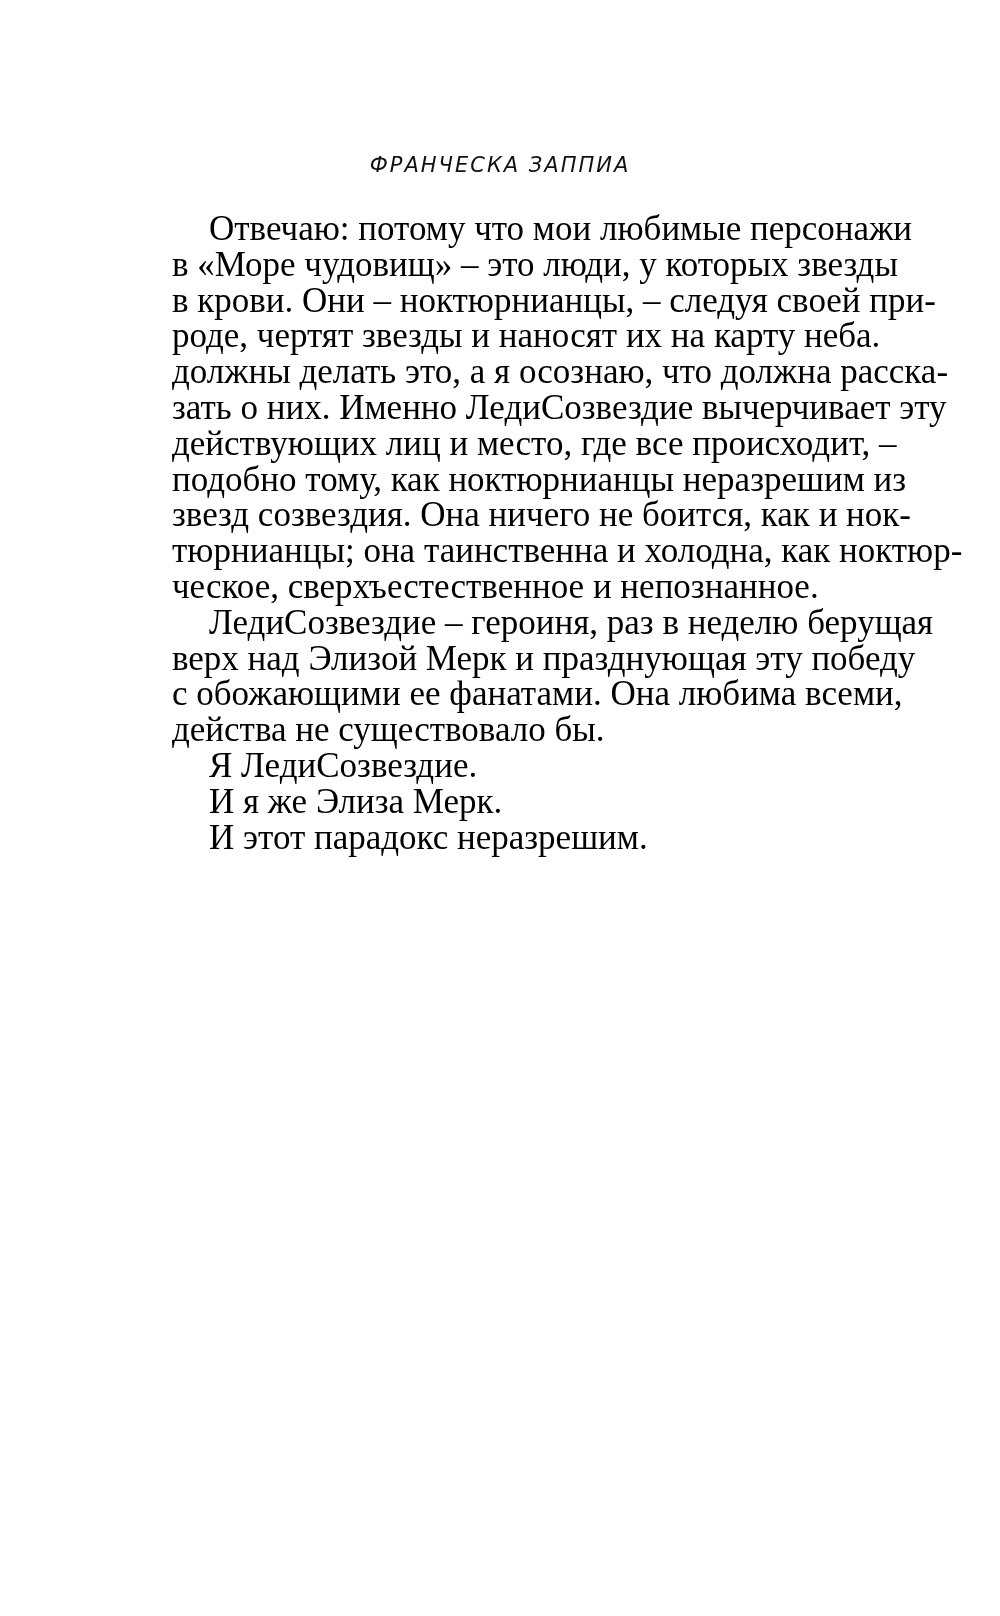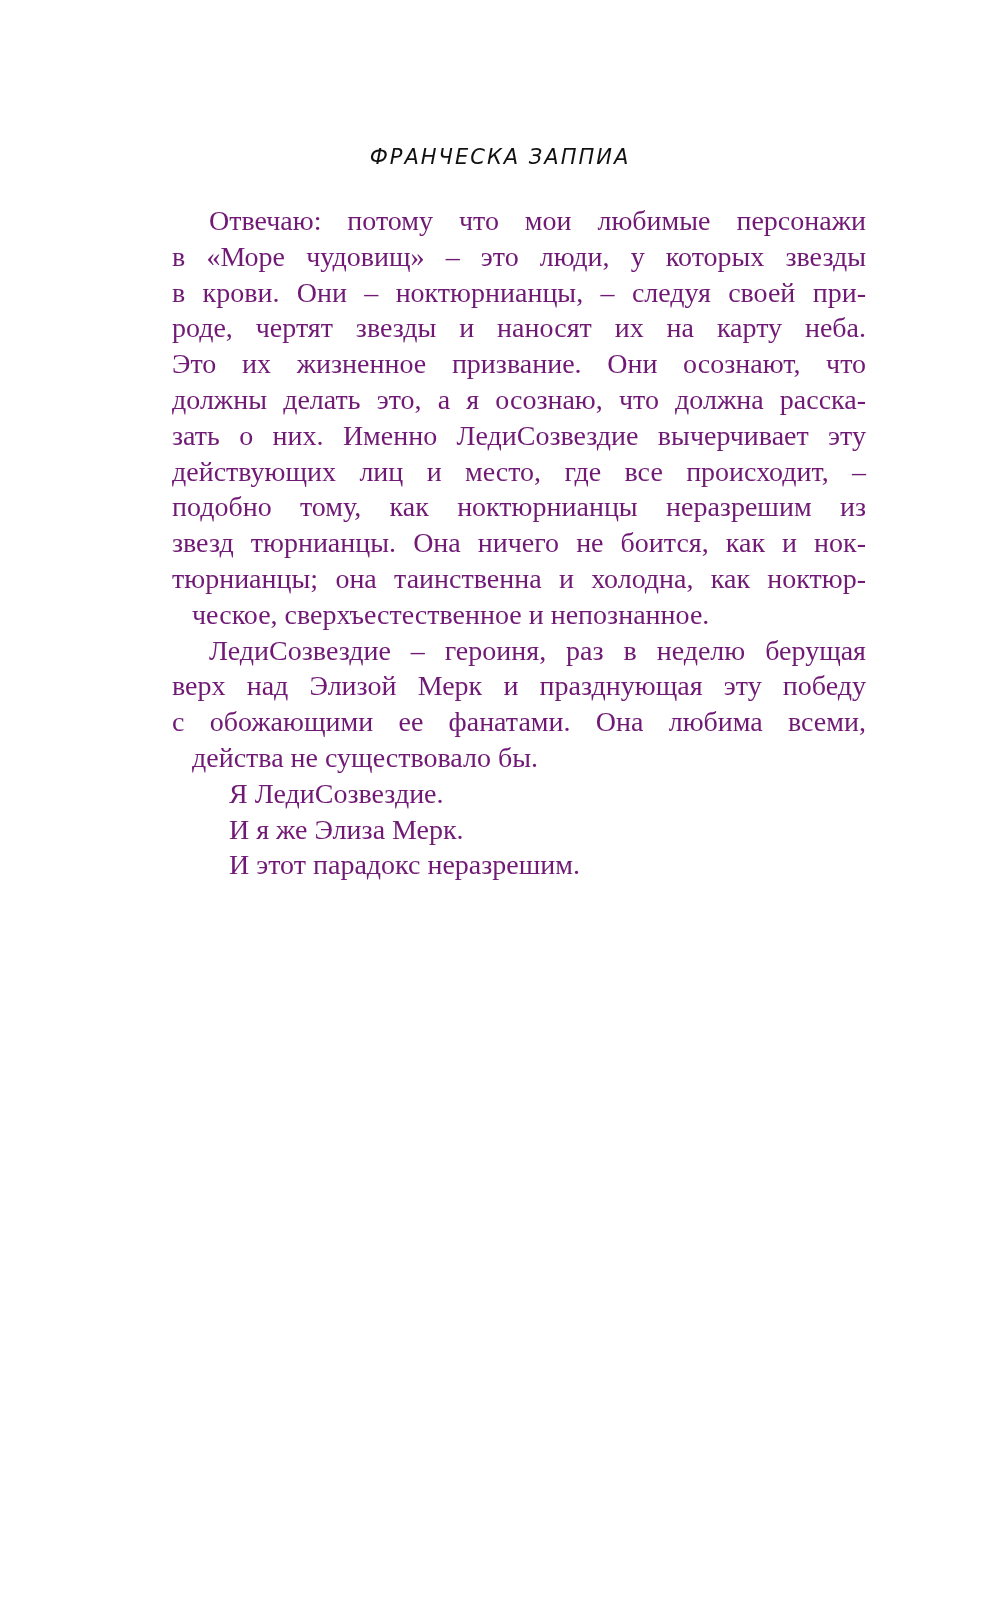--- a/index.html
+++ b/index.html
@@ -9,21 +9,21 @@
     }
     body {
       width: 1000px;
       height: 1616px;
       position: relative;
       overflow: hidden;
       color: #1a1a1a;
     }
     .page {
       position: absolute;
-      left: 0; top: 8px;
+      left: 0; top: 16px;
       width: 1000px;
       height: 1453px;
     }
     .running-header {
       position: absolute;
       left: 0;
       top: 137px;
       width: 1000px;
       text-align: center;
       font-family: "DejaVu Sans", sans-serif;
@@ -31,58 +31,56 @@
       letter-spacing: 2px;
       font-style: italic;
       color: #111;
     }
     .body-text {
       position: absolute;
       left: 172px;
       top: 195px;
       width: 694px;
       font-family: "Liberation Serif", serif;
-      font-size: 28px;
+      font-size: 35px;
       line-height: 35.8px;
-      color: #701a75;
+      color: #000000;
     }
     .line {
       display: block;
       white-space: nowrap;
       text-align: justify;
       text-align-last: justify;
       height: 35.8px;
     }
     .line.indent {
       padding-left: 37px;
     }
     .line.last {
       text-align-last: left;
-      margin-left: 20px;
     }
   </style>
 </head>
 <body>
 
 <div class="page">
   <div class="running-header">ФРАНЧЕСКА ЗАППИА</div>
 
   <div class="body-text">
 
     <div>
       <span class="line indent">Отвечаю: потому что мои любимые персонажи</span>
       <span class="line">в «Море чудовищ» – это люди, у которых звезды</span>
       <span class="line">в крови. Они – ноктюрнианцы, – следуя своей при-</span>
       <span class="line">роде, чертят звезды и наносят их на карту неба.</span>
-      <span class="line">Это их жизненное призвание. Они осознают, что</span>
       <span class="line">должны делать это, а я осознаю, что должна расска-</span>
       <span class="line">зать о них. Именно ЛедиСозвездие вычерчивает эту</span>
       <span class="line">действующих лиц и место, где все происходит, –</span>
       <span class="line">подобно тому, как ноктюрнианцы неразрешим из</span>
-      <span class="line">звезд тюрнианцы. Она ничего не боится, как и нок-</span>
+      <span class="line">звезд созвездия. Она ничего не боится, как и нок-</span>
       <span class="line">тюрнианцы; она таинственна и холодна, как ноктюр-</span>
       <span class="line last">ческое, сверхъестественное и непознанное.</span>
     </div>
 
     <div>
       <span class="line indent">ЛедиСозвездие – героиня, раз в неделю берущая</span>
       <span class="line">верх над Элизой Мерк и празднующая эту победу</span>
       <span class="line">с обожающими ее фанатами. Она любима всеми,</span>
       <span class="line last">действа не существовало бы.</span>
     </div>

